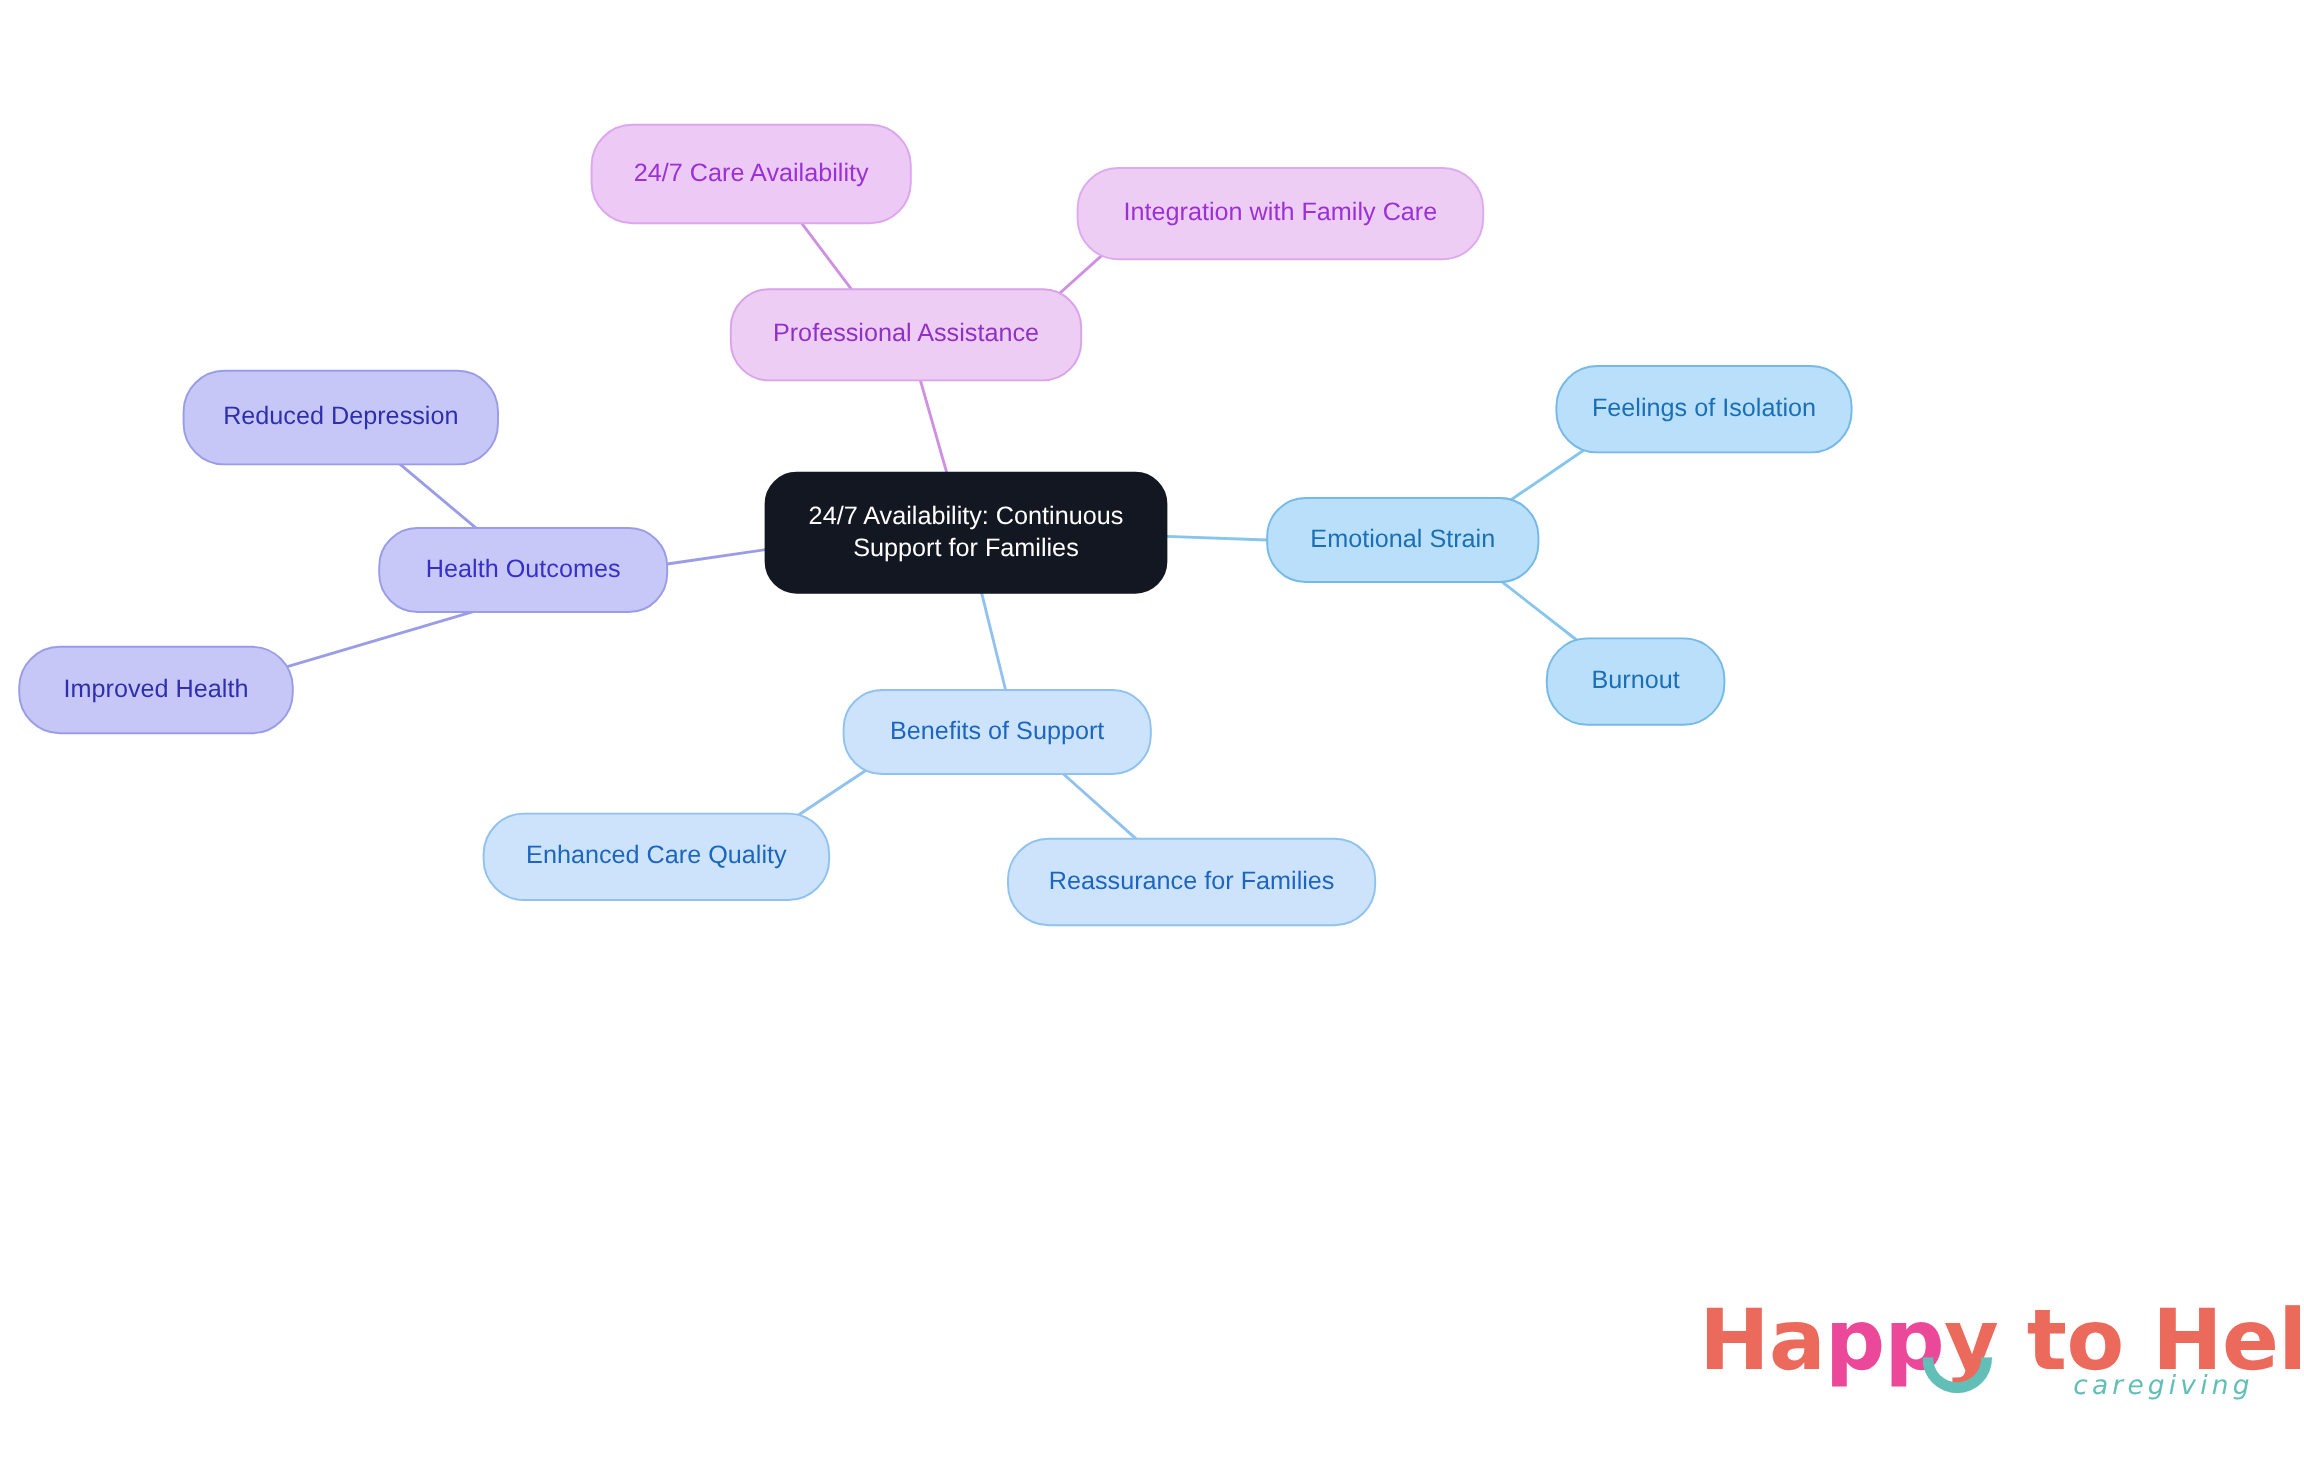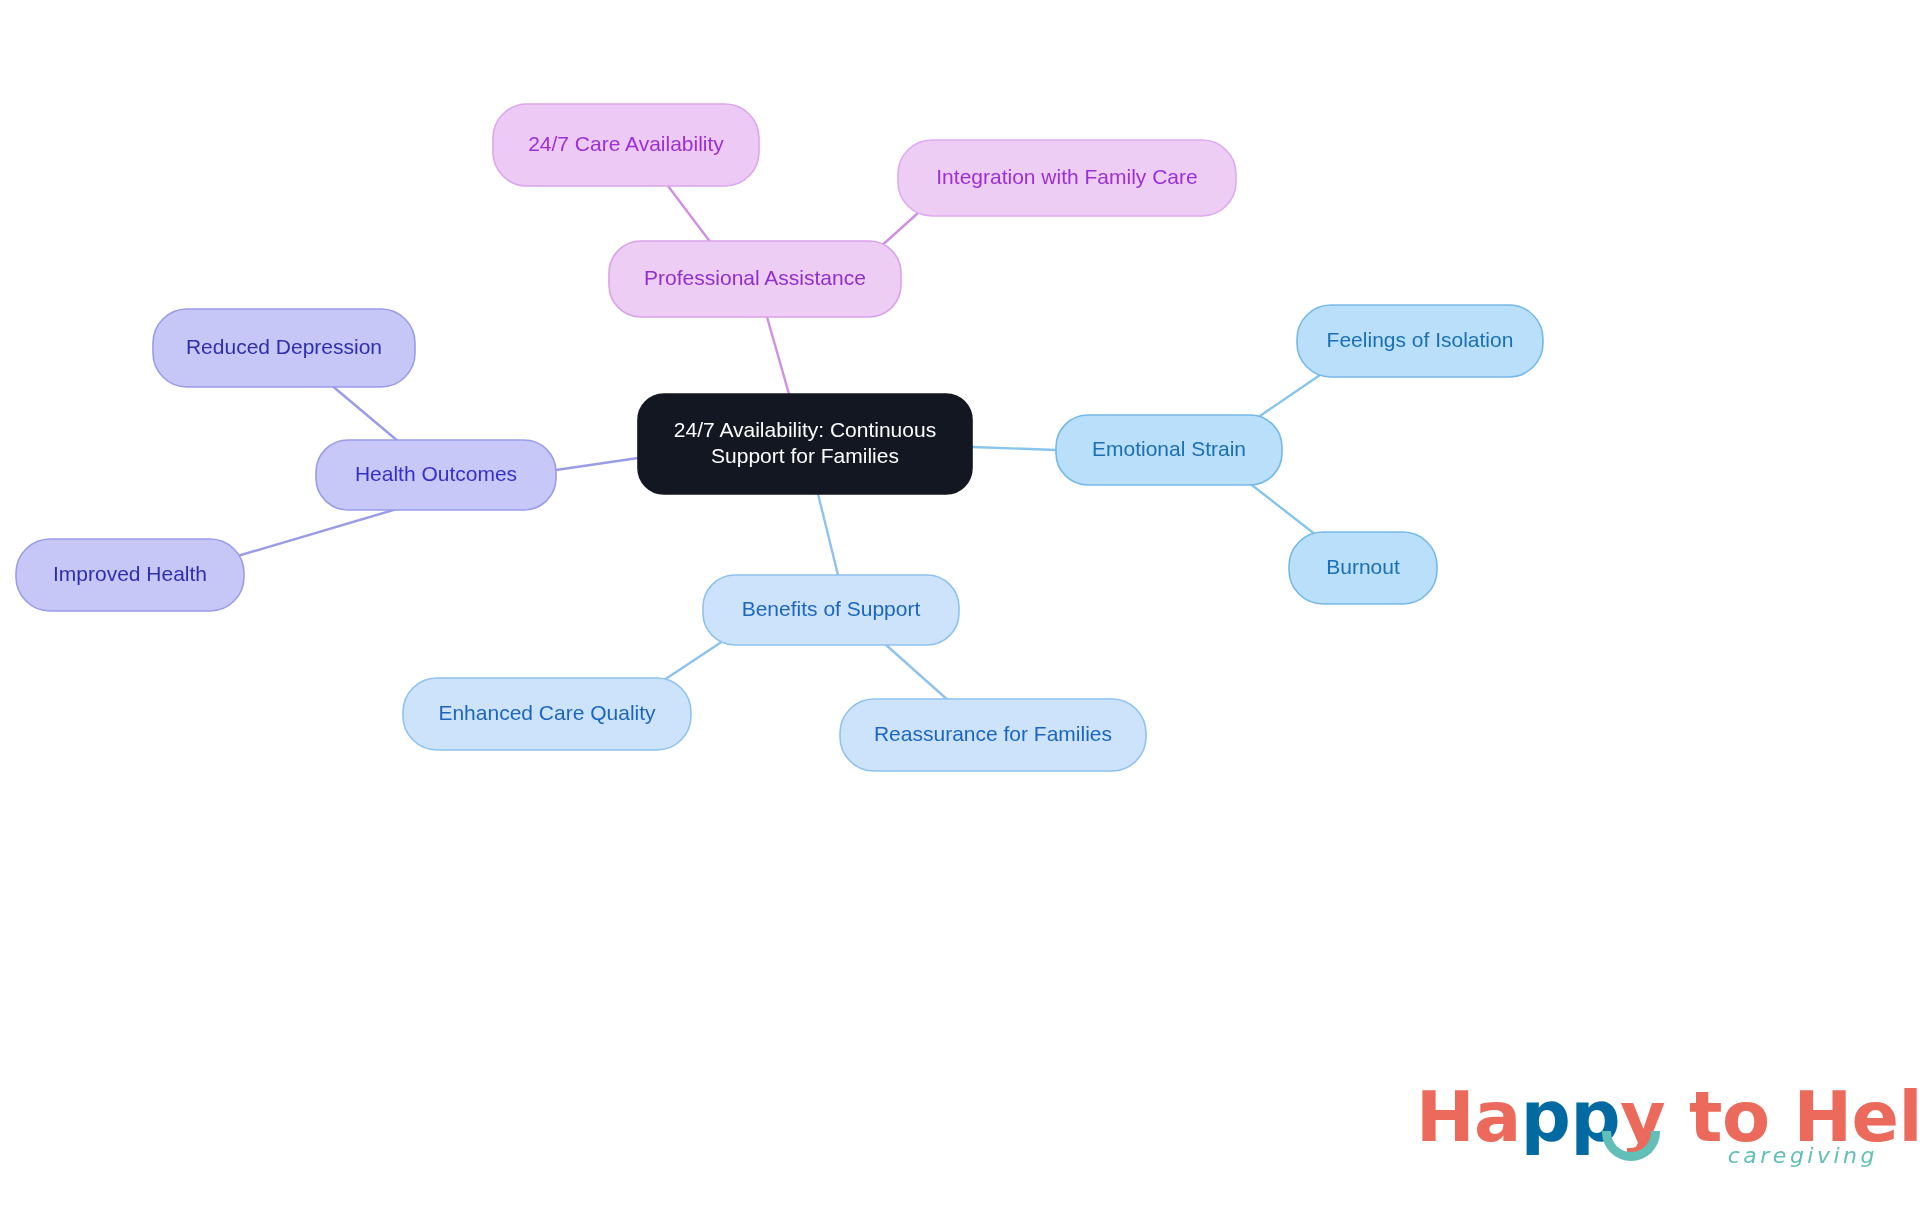--- a/index.html
+++ b/index.html
@@ -56,21 +56,21 @@
     font-weight: 700;
     font-size: 70px;
     line-height: 72px;
     letter-spacing: -0.5px;
     white-space: nowrap;
     margin: 0;
     padding: 0;
     text-align: right;
   }
   .logo-coral { color: #ec6a5c; margin-top: 28px; }
-  .logo-teal  { color: #0369a1; }
+  .logo-teal  { color: #ec4899; }
   .logo-sub {
     font-family: "DejaVu Sans", sans-serif;
     font-weight: 400;
     font-size: 22px;
     letter-spacing: 3.5px;
     color: #61bfb8;
     margin: -10px 8px 0 0;
     text-align: right;
     font-style: italic;
   }

